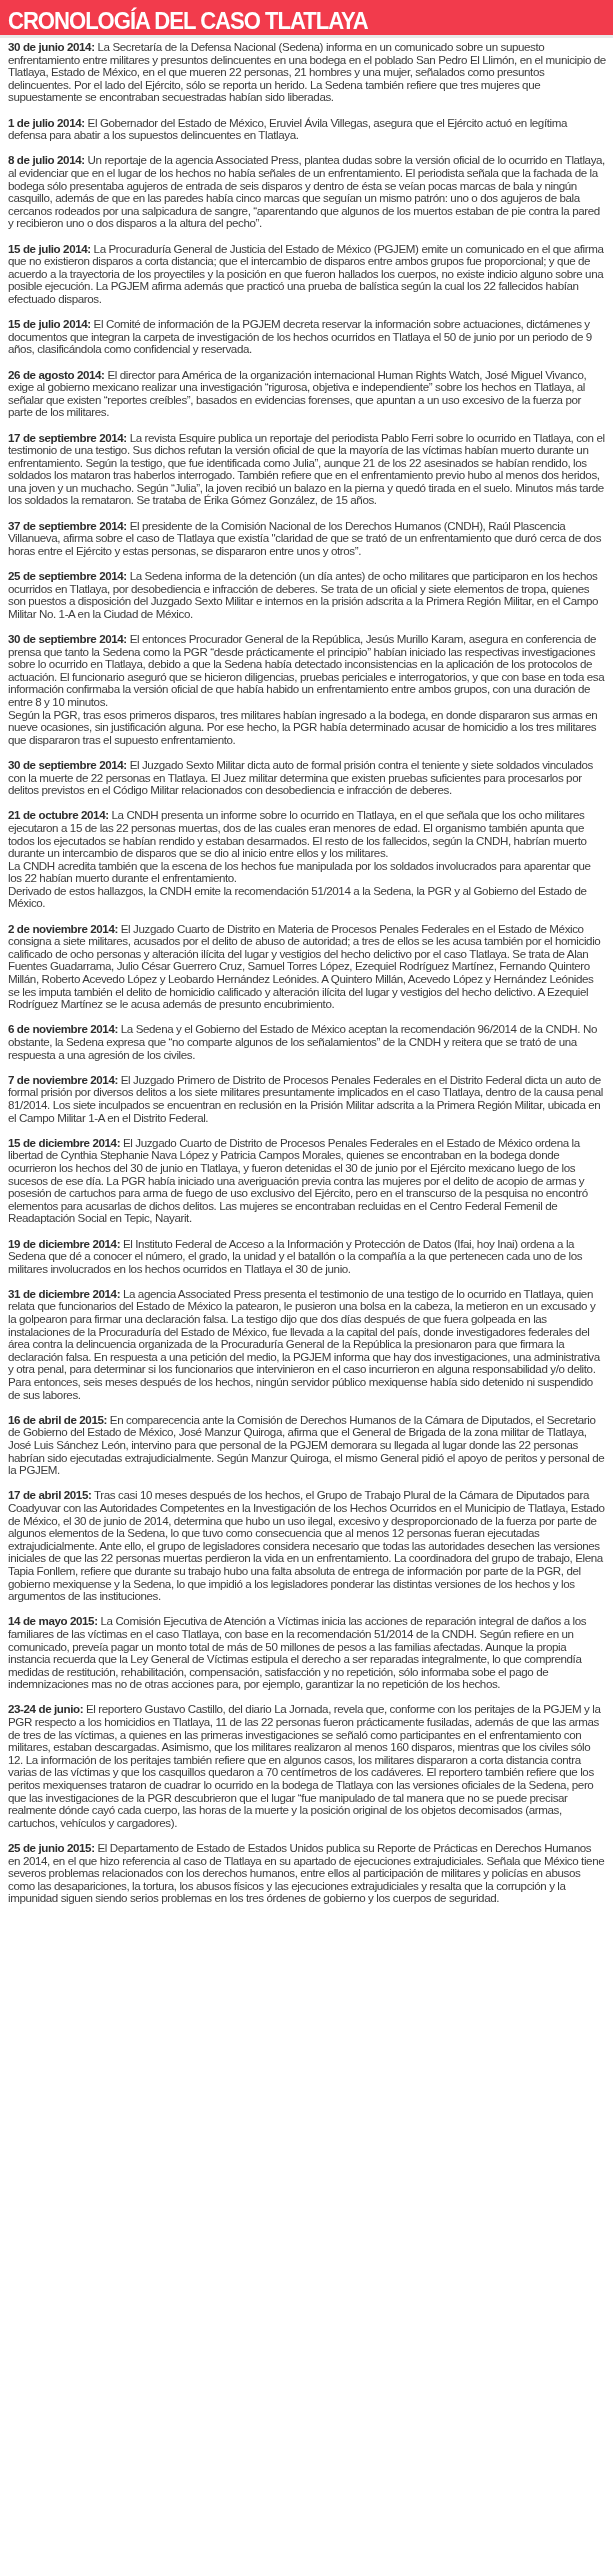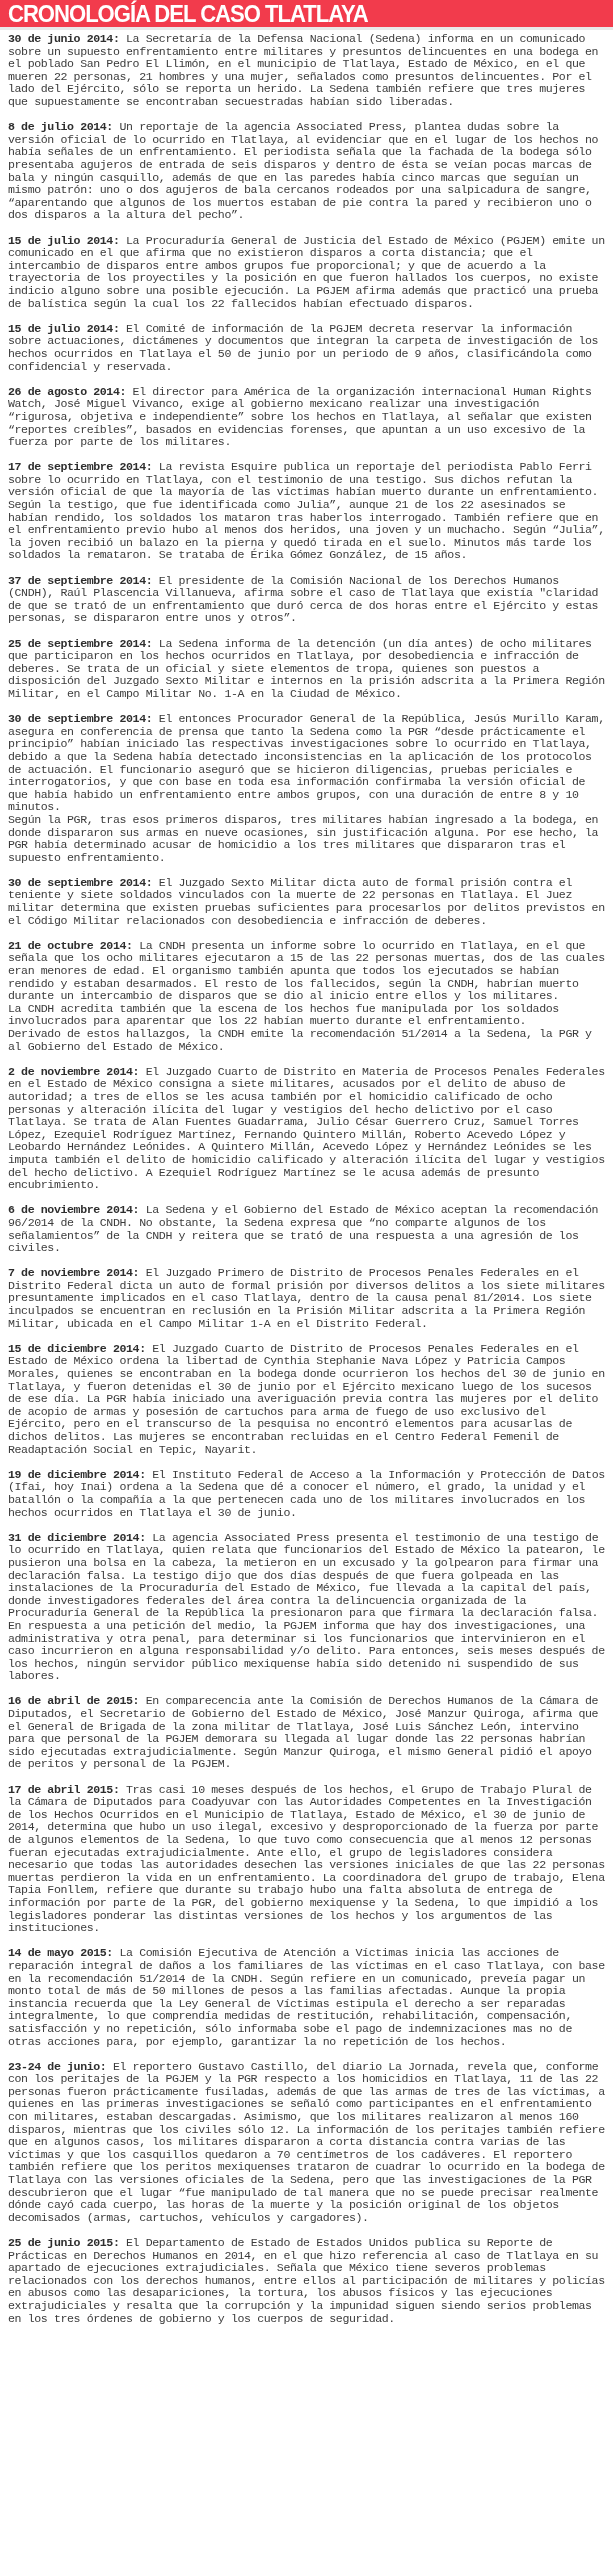--- a/index.html
+++ b/index.html
@@ -1,21 +1,21 @@
 <!DOCTYPE html>
 <html style="font-size:14px"><head>
 <meta charset="utf-8">
 <style>
   html, body { margin: 0; padding: 0; background: #ffffff; }
   body { width: 613px; height: 2576px; overflow: hidden; position: relative; }
   .header {
     background: #f23b4c;
-    height: 27px;
+    height: 35px;
     padding: 0 8px 0 8px;
-    display: flex; align-items: flex-start;
+    display: flex; align-items: flex-end;
   }
   .header h1 {
     margin: 0;
     color: #ffffff;
     font-family: "Liberation Sans", sans-serif;
     font-weight: bold;
     font-size: 24px;
     letter-spacing: -1.1px;
     transform: scaleX(0.92);
     transform-origin: left center;
@@ -23,35 +23,36 @@
   }
   .divider { height: 2.6px; background: #e9e9e9; }
   .content {
     padding: 3.5px 7px 0 8px;
     font-family: "Liberation Sans", sans-serif;
     color: #3c3c3c;
     font-size: 11.6px;
     line-height: 12.6px;
     letter-spacing: -0.4px;
   }
-  .entry { margin: 0 0 12.6px 0; text-align: left; font-family: Liberation Mono, monospace; }
+  .entry { margin: 0 0 12.6px 0; text-align: left; }
   .entry .date { font-weight: bold; color: #2e2e2e; }
   .entry .para { display: block; }
   .entry .para.first { display: inline; }
 </style>
 </head>
 <body>
 
 <div class="header">
   <h1>CRONOLOGÍA DEL CASO TLATLAYA</h1>
 </div>
 <div class="divider"></div>
 
 <div class="content" id="timeline">
     <p class="entry"><span class="date">30 de junio 2014:</span> <span class="para first">La Secretaría de la Defensa Nacional (Sedena) informa en un comunicado sobre un supuesto enfrentamiento entre militares y presuntos delincuentes en una bodega en el poblado San Pedro El Llimón, en el municipio de Tlatlaya, Estado de México, en el que mueren 22 personas, 21 hombres y una mujer, señalados como presuntos delincuentes. Por el lado del Ejército, sólo se reporta un herido. La Sedena también refiere que tres mujeres que supuestamente se encontraban secuestradas habían sido liberadas.</span></p>
+    <p class="entry"><span class="date">1 de julio 2014:</span> <span class="para first">El Gobernador del Estado de México, Eruviel Ávila Villegas, asegura que el Ejército actuó en legítima defensa para abatir a los supuestos delincuentes en Tlatlaya.</span></p>
     <p class="entry"><span class="date">8 de julio 2014:</span> <span class="para first">Un reportaje de la agencia Associated Press, plantea dudas sobre la versión oficial de lo ocurrido en Tlatlaya, al evidenciar que en el lugar de los hechos no había señales de un enfrentamiento. El periodista señala que la fachada de la bodega sólo presentaba agujeros de entrada de seis disparos y dentro de ésta se veían pocas marcas de bala y ningún casquillo, además de que en las paredes había cinco marcas que seguían un mismo patrón: uno o dos agujeros de bala cercanos rodeados por una salpicadura de sangre, “aparentando que algunos de los muertos estaban de pie contra la pared y recibieron uno o dos disparos a la altura del pecho”.</span></p>
     <p class="entry"><span class="date">15 de julio 2014:</span> <span class="para first">La Procuraduría General de Justicia del Estado de México (PGJEM) emite un comunicado en el que afirma que no existieron disparos a corta distancia; que el intercambio de disparos entre ambos grupos fue proporcional; y que de acuerdo a la trayectoria de los proyectiles y la posición en que fueron hallados los cuerpos, no existe indicio alguno sobre una posible ejecución. La PGJEM afirma además que practicó una prueba de balística según la cual los 22 fallecidos habían efectuado disparos.</span></p>
     <p class="entry"><span class="date">15 de julio 2014:</span> <span class="para first">El Comité de información de la PGJEM  decreta reservar la información sobre actuaciones, dictámenes y documentos que integran la carpeta de investigación de los hechos ocurridos en Tlatlaya el 50 de junio por un periodo de 9 años, clasificándola como confidencial y reservada.</span></p>
     <p class="entry"><span class="date">26 de agosto 2014:</span> <span class="para first">El director para América de la organización internacional Human Rights Watch, José Miguel Vivanco, exige al gobierno mexicano realizar una investigación “rigurosa, objetiva e independiente” sobre los hechos en Tlatlaya, al señalar que existen “reportes creíbles”, basados en evidencias forenses, que apuntan a un uso excesivo de la fuerza por parte de los militares.</span></p>
     <p class="entry"><span class="date">17 de septiembre 2014:</span> <span class="para first">La revista Esquire publica un reportaje del periodista Pablo Ferri sobre lo ocurrido en Tlatlaya, con el testimonio de una testigo. Sus dichos refutan la versión oficial de que la mayoría de las víctimas habían muerto durante un enfrentamiento. Según la testigo, que fue identificada como  Julia”, aunque 21 de los 22 asesinados se habían rendido, los soldados los mataron tras haberlos interrogado. También refiere que en el enfrentamiento previo hubo al menos dos heridos, una joven y un muchacho. Según “Julia”, la joven recibió un balazo en la pierna y quedó tirada en el suelo. Minutos más tarde los soldados la remataron. Se trataba de Érika Gómez González, de 15 años.</span></p>
     <p class="entry"><span class="date">37 de septiembre 2014:</span> <span class="para first">El presidente de la Comisión Nacional de los Derechos Humanos (CNDH), Raúl Plascencia Villanueva, afirma sobre el caso de Tlatlaya que existía "claridad de que se trató de un enfrentamiento que duró cerca de dos horas entre el Ejército y estas personas, se dispararon entre unos y otros”.</span></p>
     <p class="entry"><span class="date">25 de septiembre 2014:</span> <span class="para first">La Sedena informa de la detención (un día antes) de ocho militares que participaron en los hechos ocurridos en Tlatlaya, por desobediencia e infracción de deberes. Se trata de un oficial y siete elementos de tropa, quienes son puestos a disposición del Juzgado Sexto Militar e internos en la prisión adscrita a la Primera Región Militar, en el Campo Militar No. 1-A en la Ciudad de México.</span></p>
     <p class="entry"><span class="date">30 de septiembre 2014:</span> <span class="para first">El entonces Procurador General de la República, Jesús Murillo Karam, asegura en conferencia de prensa que tanto la Sedena como la PGR “desde prácticamente el principio” habían iniciado las respectivas investigaciones sobre lo ocurrido en Tlatlaya, debido a que la Sedena había detectado inconsistencias en la aplicación de los protocolos de actuación. El funcionario aseguró que se hicieron diligencias, pruebas periciales e interrogatorios, y que con base en toda esa información confirmaba la versión oficial de que había habido un enfrentamiento entre ambos grupos, con una duración de entre 8 y 10 minutos.</span><span class="para">Según la PGR, tras esos primeros disparos, tres militares habían ingresado a la bodega, en donde dispararon sus armas en nueve ocasiones, sin justificación alguna. Por ese hecho, la PGR había determinado acusar de homicidio a los tres militares que dispararon tras el supuesto enfrentamiento.</span></p>
     <p class="entry"><span class="date">30 de septiembre 2014:</span> <span class="para first">El Juzgado Sexto Militar dicta auto de formal prisión contra el teniente y siete soldados vinculados con la muerte de 22 personas en Tlatlaya. El Juez militar determina que existen pruebas suficientes para procesarlos por delitos previstos en el Código Militar relacionados con desobediencia e infracción de deberes.</span></p>
     <p class="entry"><span class="date">21 de octubre 2014:</span> <span class="para first">La CNDH presenta un informe sobre lo ocurrido en Tlatlaya, en el que señala que los ocho militares ejecutaron a 15 de las 22 personas muertas, dos de las cuales eran menores de edad. El organismo también apunta que todos los ejecutados se habían rendido y estaban desarmados. El resto de los fallecidos, según la CNDH, habrían muerto durante un intercambio de disparos que se dio al inicio entre ellos y los militares.</span><span class="para">La CNDH acredita también que la escena de los hechos fue manipulada por los soldados involucrados para aparentar que los 22 habían muerto durante el enfrentamiento.</span><span class="para">Derivado de estos hallazgos, la CNDH emite la recomendación 51/2014 a la Sedena, la PGR y al Gobierno del Estado de México.</span></p>

